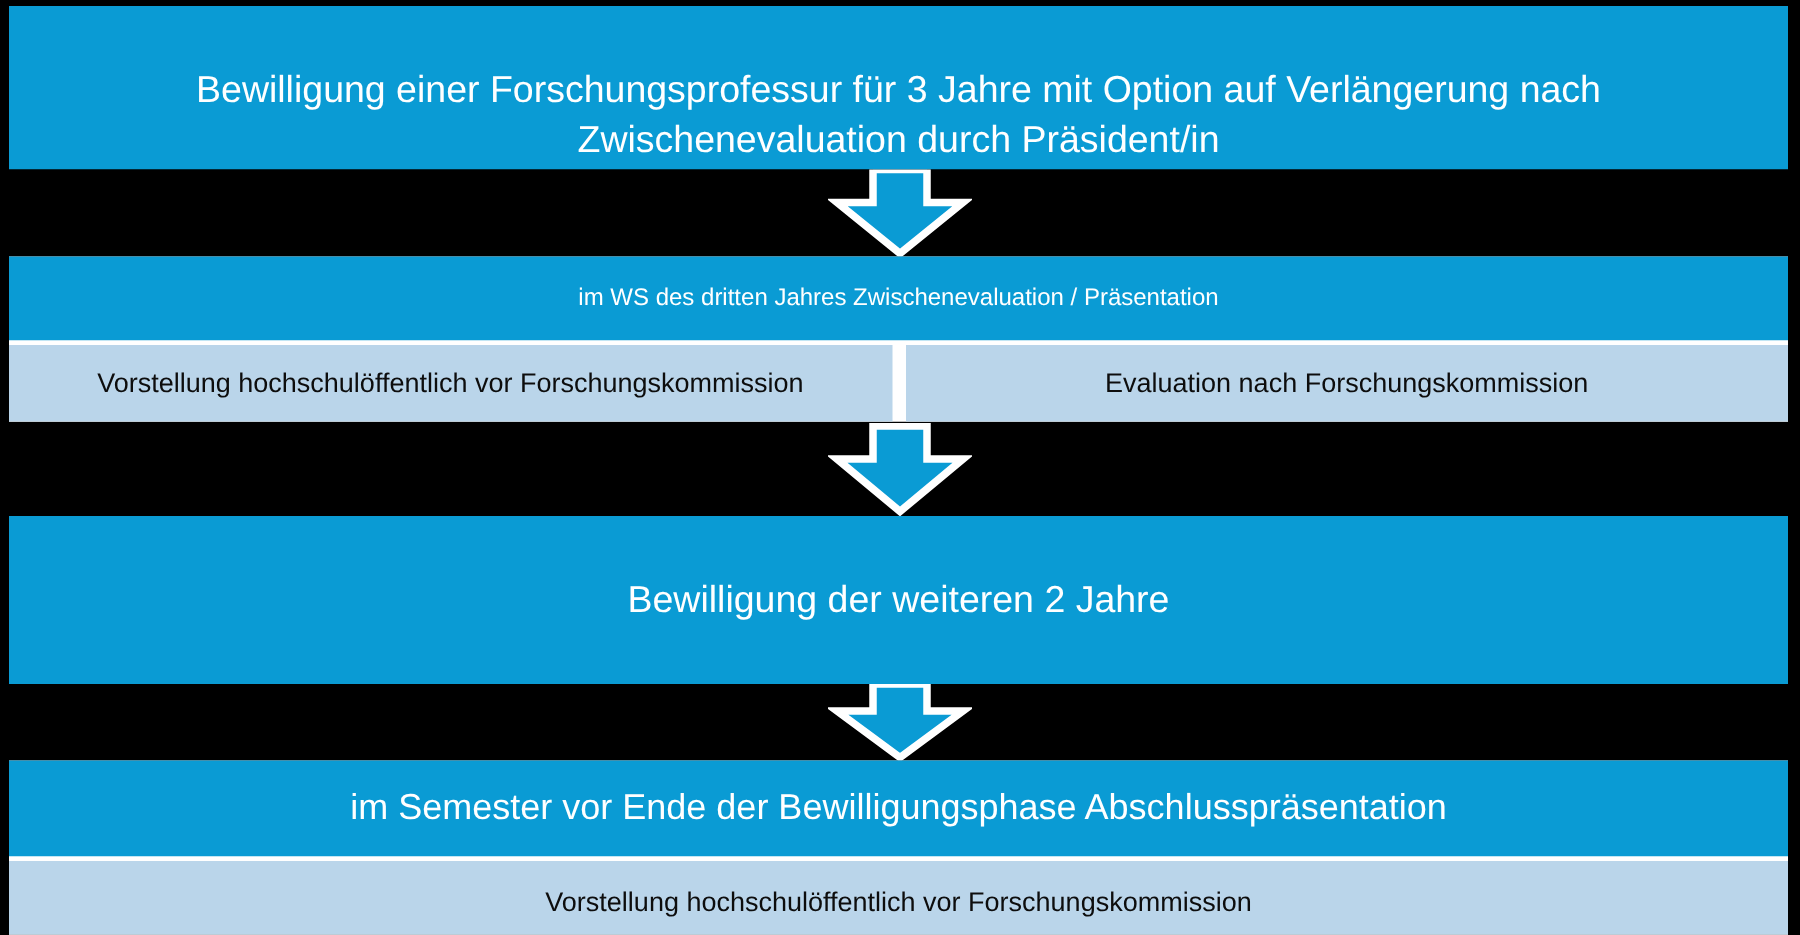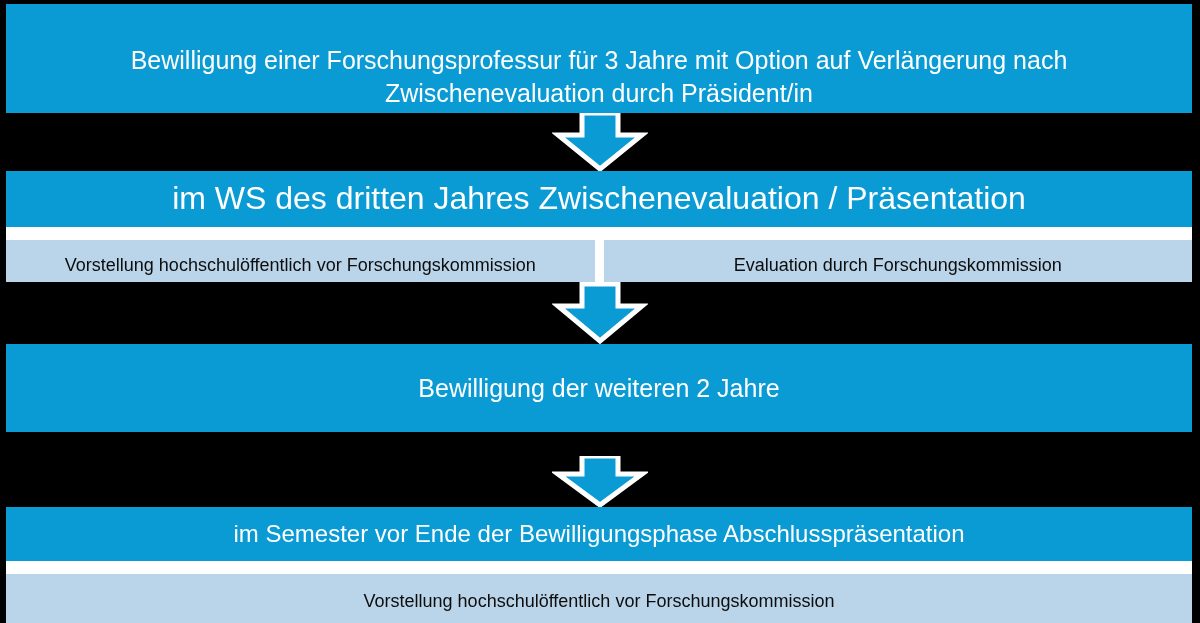--- a/index.html
+++ b/index.html
@@ -45,21 +45,21 @@
   .step-header .htxt {
     display: block;
     width: 100%;
   }
 
   
   .sub-row {
     display: flex;
     background: #FFFFFF;
     column-gap: 9px;
-    padding-top: 13px;
+    padding-top: 3px;
     box-sizing: border-box;
   }
 
   .sub-cell {
     background: #BAD5EA;
     color: #0D0D0D;
     flex: 1 1 0;
     display: flex;
     align-items: center;
     justify-content: center;
@@ -67,28 +67,28 @@
     box-sizing: border-box;
     padding: 5px 12px;
     line-height: 1.25;
   }
 
   
   #step-1 { top: 4px; }
   #step-1 .step-header { height: 109px; font-size: 25px; align-items: flex-end; }
 
   #step-2 { top: 171px; }
-  #step-2 .step-header { height: 56px; font-size: 32px; }
+  #step-2 .step-header { height: 56px; font-size: 16px; }
   #step-2 .sub-cell   { height: 51px;  font-size: 18px; }
 
   #step-3 { top: 344px; }
-  #step-3 .step-header { height: 88px; font-size: 25px; }
+  #step-3 .step-header { height: 112px; font-size: 25px; }
 
   #step-4 { top: 507px; }
-  #step-4 .step-header { height: 54px;  font-size: 24px; }
+  #step-4 .step-header { height: 64px;  font-size: 24px; }
   #step-4 .sub-cell   { height: 55px;  font-size: 18px; }
 
   
   .connector {
     position: absolute;
     left: 0;
     width: 1200px;
     background: #000000;
   }
   .connector svg { display: block; margin: 0 auto; }
@@ -116,21 +116,21 @@
 
   <div class="step" id="step-2">
     <div class="step-header">
       <span class="htxt">im WS des dritten Jahres Zwischenevaluation / Präsentation</span>
     </div>
     <div class="sub-row">
       <div class="sub-cell">
         <span>Vorstellung hochschulöffentlich vor Forschungskommission</span>
       </div>
       <div class="sub-cell">
-        <span>Evaluation durch Forschungskommission</span>
+        <span>Evaluation nach Forschungskommission</span>
       </div>
     </div>
   </div>
 
   <div class="connector" id="connector-2">
     <svg width="96" height="62" viewBox="0 0 96 62">
       <polygon points="30,2 66,2 66,24 90,24 48,59 6,24 30,24" fill="#0A9BD4" stroke="#FFFFFF" stroke-width="5" stroke-linejoin="miter"></polygon>
     </svg>
   </div>
 

